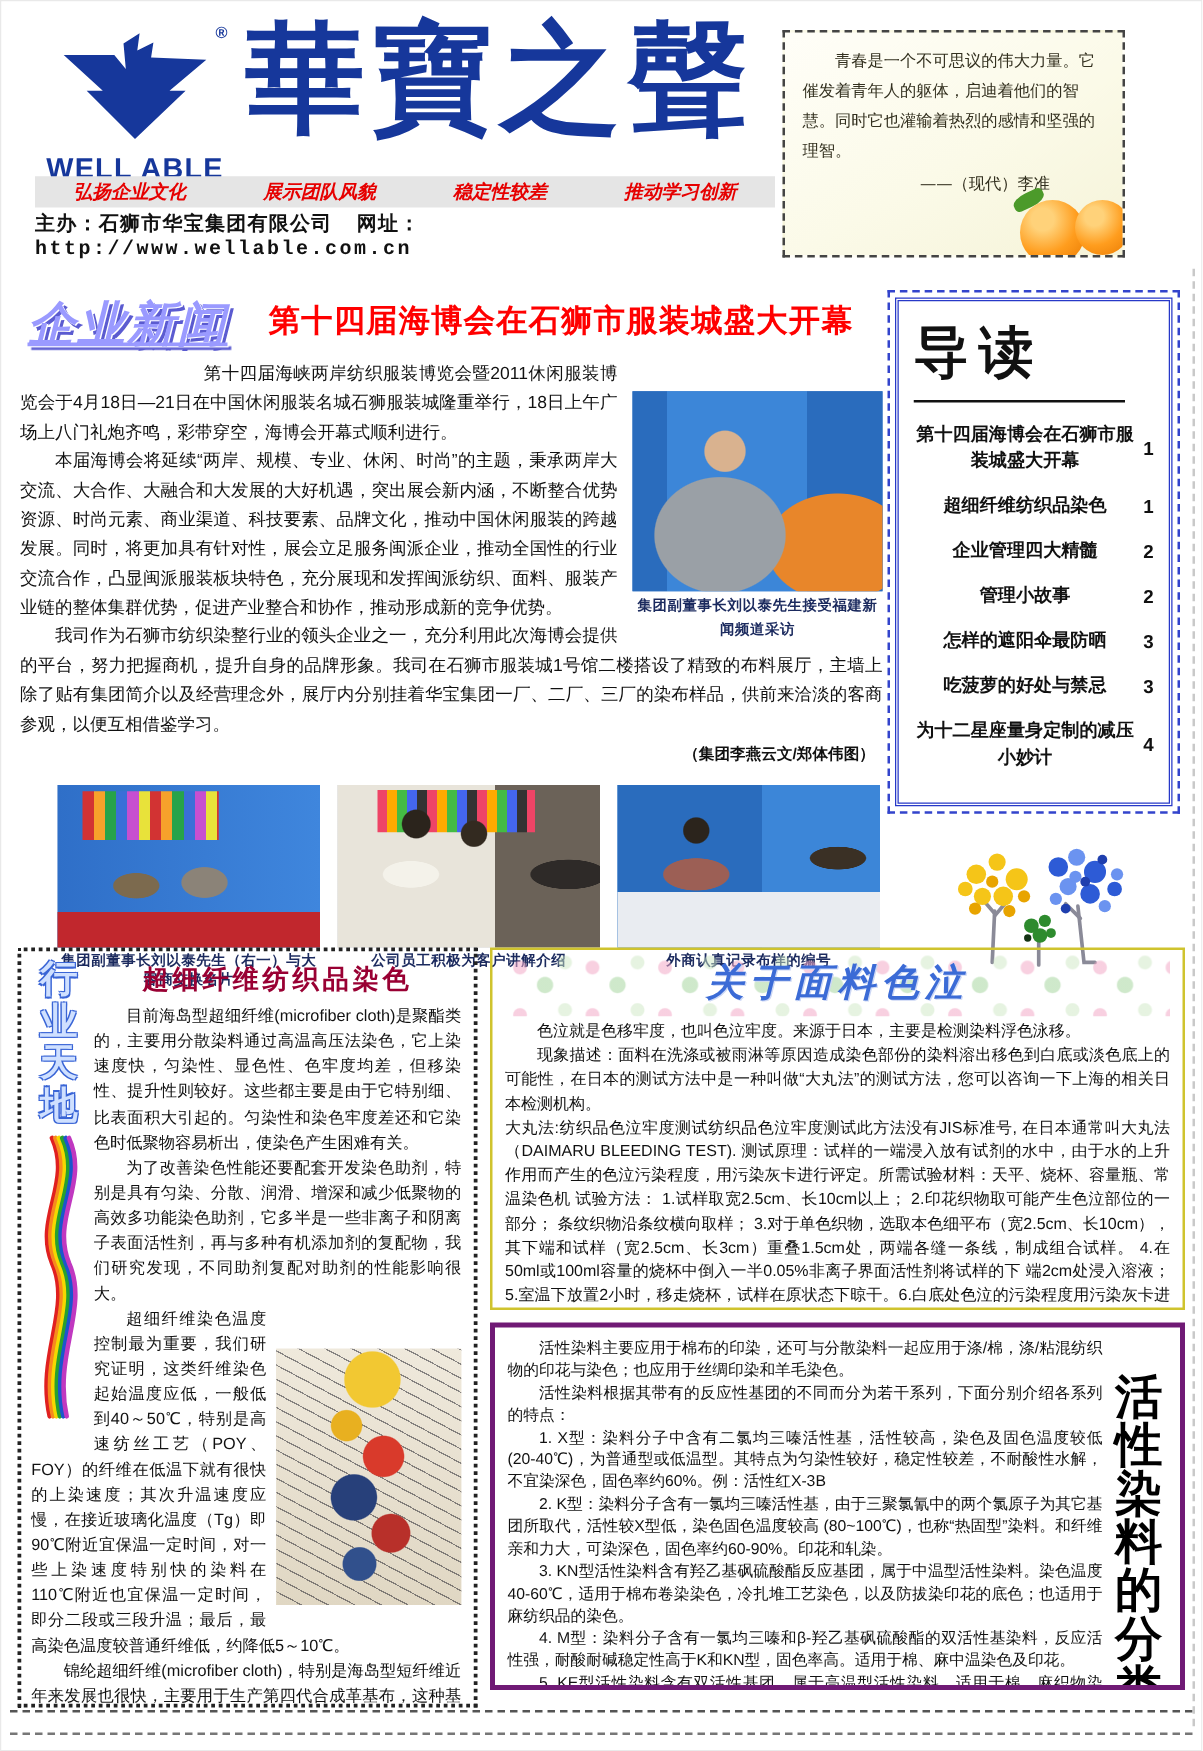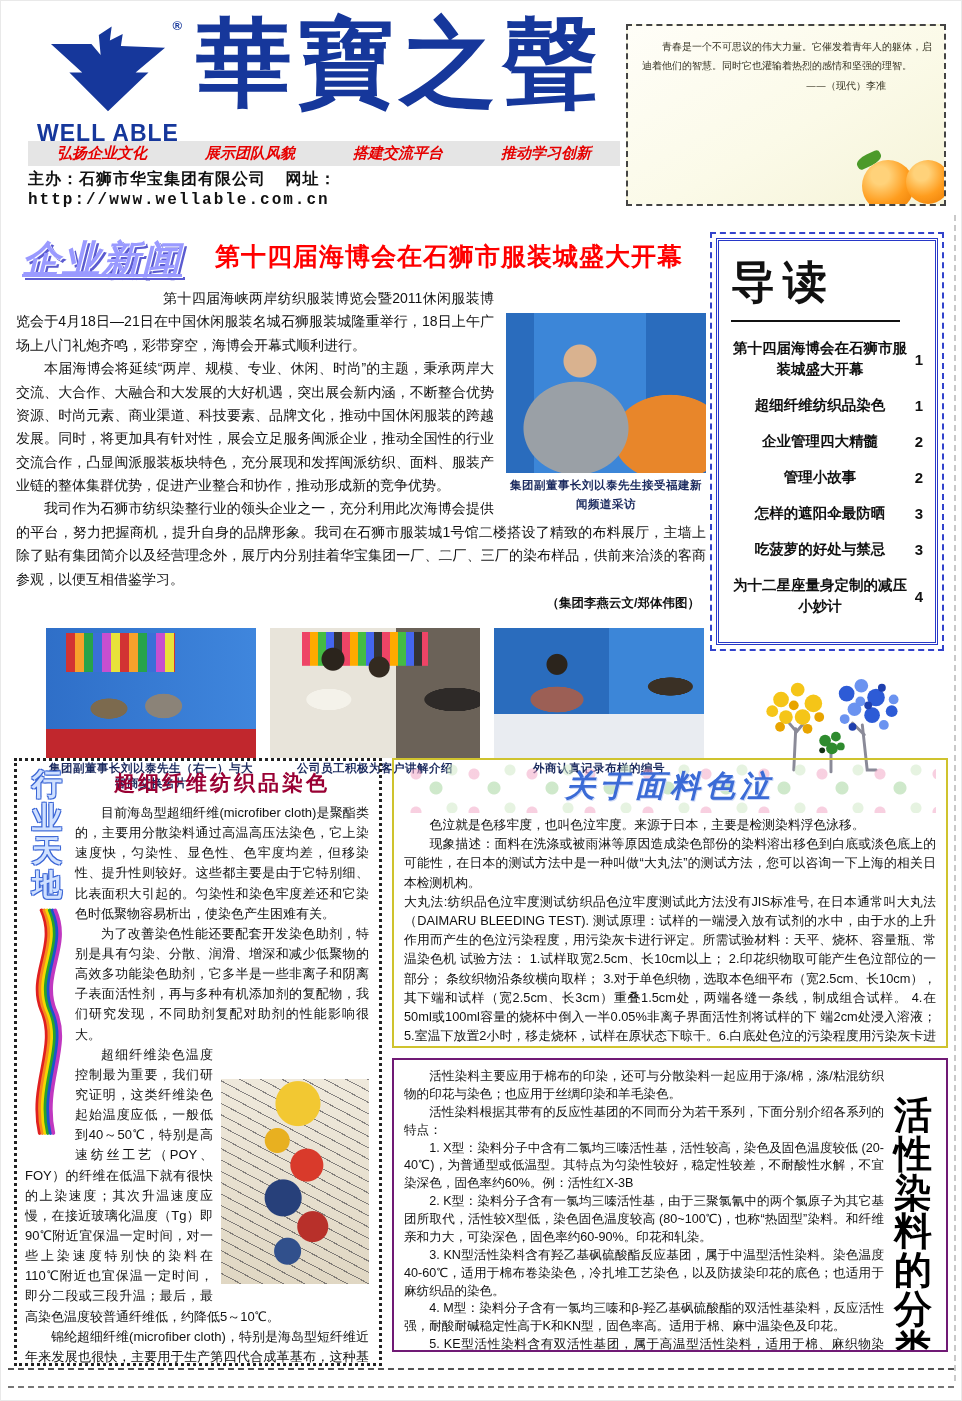--- a/index.html
+++ b/index.html
@@ -26,24 +26,24 @@
   .slogan-bar span { color:#e60000; font-weight:bold; font-style:italic; font-size:15px; font-family:"DejaVu Serif", serif; }
   .organizer-line { position:absolute; left:28px; top:169px; width:592px; font-weight:bold; font-size:16px; letter-spacing:1px; }
   .organizer-line .url { font-family:"Liberation Mono", monospace; font-weight:bold; letter-spacing:2px; }
   .info-line {
     position:absolute; left:28px; top:193px; width:594px;
     border-top:2px solid #000; border-bottom:2px solid #000; padding:4px 6px;
     display:flex; gap:22px; font-weight:bold; font-size:15px; white-space:nowrap;
   }
   
   .quote-box {
-    position:absolute; left:626px; top:24px; width:320px; height:182px;
+    position:absolute; left:626px; top:24px; width:274px; height:182px;
     border:2px dashed #444; padding:12px 12px 22px 14px; overflow:hidden;
     background:linear-gradient(150deg,#fffef8 0%,#fbfae8 55%,#f5f3d8 100%);
-    font-family:"DejaVu Serif", serif; font-size:10px; line-height:1.85; color:#33301f;
+    font-family:"DejaVu Serif", serif; font-size:13px; line-height:1.85; color:#33301f;
   }
   .quote-text { text-indent:2em; }
   .quote-attr { text-align:right; padding-right:46px; margin-top:2px; }
   .orange-fruit { position:absolute; right:-8px; bottom:-10px; width:96px; height:66px; }
   .orange-fruit .o1,.orange-fruit .o2 {
     position:absolute; border-radius:50%;
     background:radial-gradient(circle at 35% 30%, #ffd27a 0 18%, #ff9d1e 55%, #e87800 100%);
   }
   .orange-fruit .o1 { width:52px; height:52px; left:6px; bottom:2px; }
   .orange-fruit .o2 { width:44px; height:44px; right:2px; bottom:10px; }
@@ -159,21 +159,21 @@
       radial-gradient(circle at 32px 26px, rgba(167,214,160,.55) 6px, transparent 7px),
       radial-gradient(circle at 48px 8px, rgba(205,231,195,.5) 5px, transparent 6px);
     background-size:58px 38px;
   }
   .bleeding-title {
     font-family:"DejaVu Serif", serif; font-weight:bold; font-style:italic;
     color:#3b6bd6; font-size:30px; letter-spacing:5px;
     text-shadow:1px 1px 0 #cdd8f5;
   }
   .bleeding-box p { font-size:12.8px; line-height:1.5; text-align:justify; margin:0; }
-  .reactive-box { border:2px solid #701a75; padding:8px 4px 4px 10px; height:294px; overflow:hidden; display:flex; }
+  .reactive-box { border:4px solid #701a75; padding:8px 4px 4px 10px; height:294px; overflow:hidden; display:flex; }
   .reactive-text { flex:1; }
   .reactive-text p { font-size:12.6px; line-height:1.42; text-align:justify; margin:0; }
   .reactive-vertical { width:58px; display:flex; flex-direction:column; align-items:center; padding-top:28px; }
   .rv-char { font-size:38px; font-weight:900; line-height:1.02; font-family:"DejaVu Serif", serif; color:#000; }
   
   .dash-line-1 { position:absolute; left:8px; right:8px; top:1368px; border-top:2px dashed #555; }
   .dash-line-2 { position:absolute; left:8px; right:8px; top:1386px; border-top:2px dashed #777; }
   .right-dash { position:absolute; top:215px; bottom:20px; right:6px; border-right:2px dashed #c9c9c9; }
 </style>
 </head>
@@ -186,21 +186,21 @@
       <span class="logo-reg">®</span>
       <svg width="140" height="92" viewBox="0 0 140 100" aria-hidden="true">
         <path fill="#16379b" d="M8,24 H52 L62,36 L60,14 L74,5 L72,20 L86,13 L84,26 L132,28 L100,55 H114 L70,97 L28,55 H42 Z"></path>
       </svg>
       <div class="brand-text">WELL ABLE</div>
     </div>
     <div class="masthead-title">華寶之聲</div>
     <div class="slogan-bar">
       <span>弘扬企业文化</span>
       <span>展示团队风貌</span>
-      <span>搭建交流平台</span>
+      <span>稳定性较差</span>
       <span>推动学习创新</span>
     </div>
     <div class="organizer-line">
       <span>主办：石狮市华宝集团有限公司</span>
       <span style="margin-left:14px;">网址：</span>
       <span class="url">http://www.wellable.com.cn</span>
     </div>
     <div class="quote-box">
       <div class="quote-text">青春是一个不可思议的伟大力量。它催发着青年人的躯体，启迪着他们的智慧。同时它也灌输着热烈的感情和坚强的理智。</div>
       <div class="quote-attr">——（现代）李准</div>

